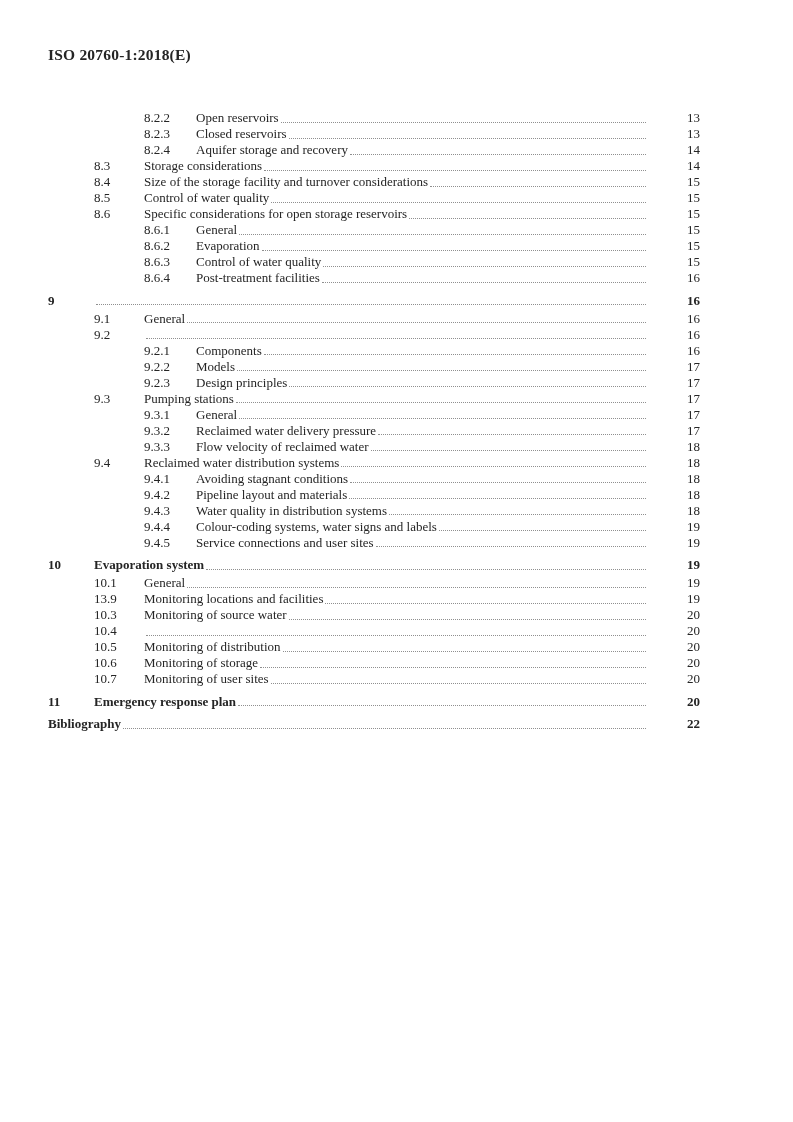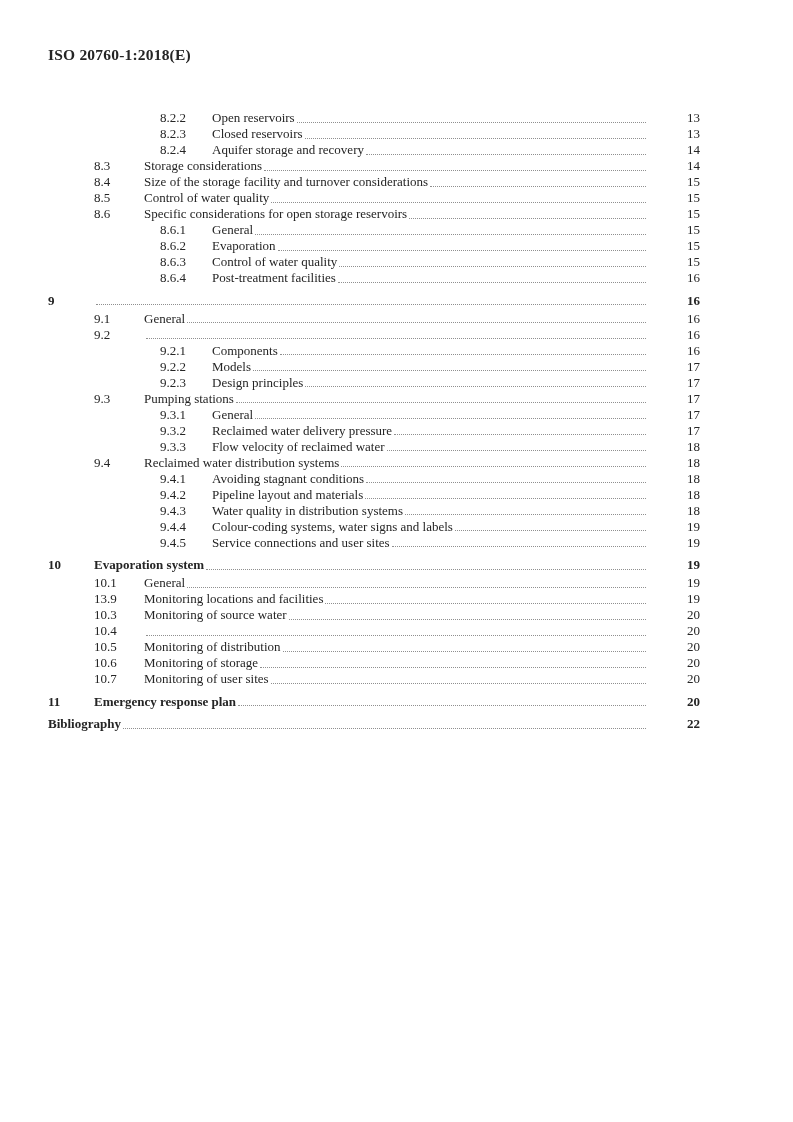--- a/index.html
+++ b/index.html
@@ -59,21 +59,21 @@
   }
   .row.l1 {
     font-weight: bold;
     margin-top: 6.5px;
     margin-bottom: 2px;
   }
   .row.l1 .num { width: 46px; }
   .row.l2 { padding-left: 46px; }
   .row.l2 .num { width: 50px; }
   .row.l3 { padding-left: 96px; }
-  .row.l3 .num { width: 52px; margin-left: 16px; }
+  .row.l3 .num { width: 52px; }
   .doc-footer {
     position: absolute;
     top: 1064px;
     left: 48px;
     right: 93px;
     display: flex;
     justify-content: space-between;
     font-size: 11px;
     color: #252525;
   }

